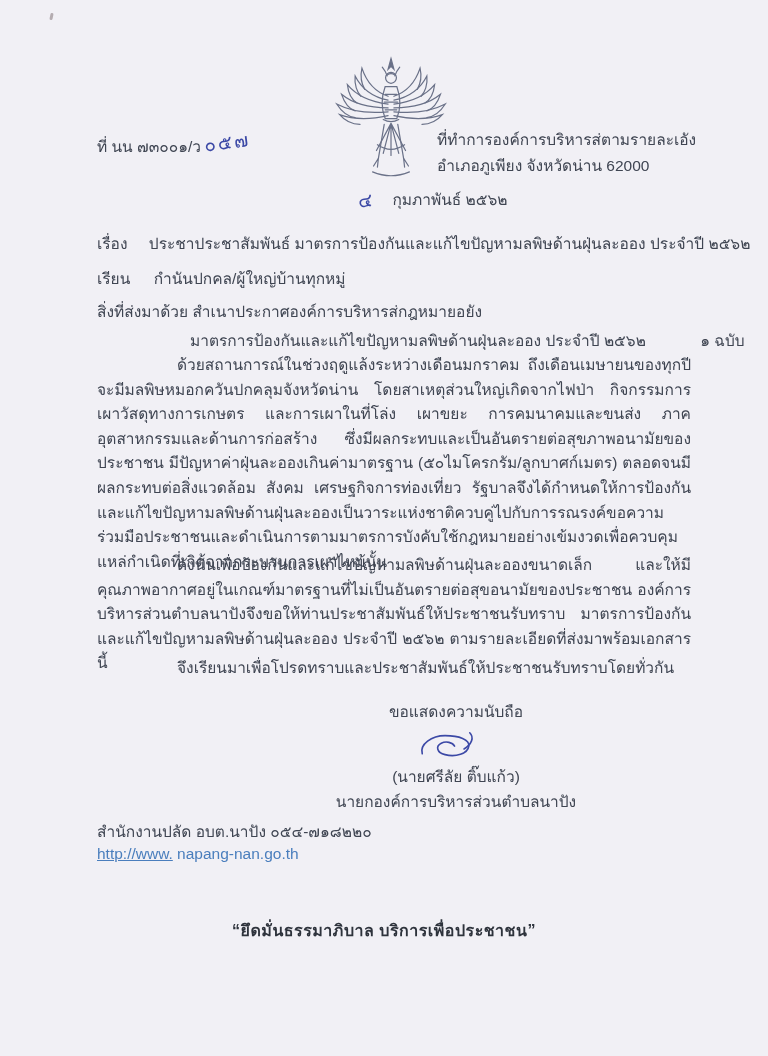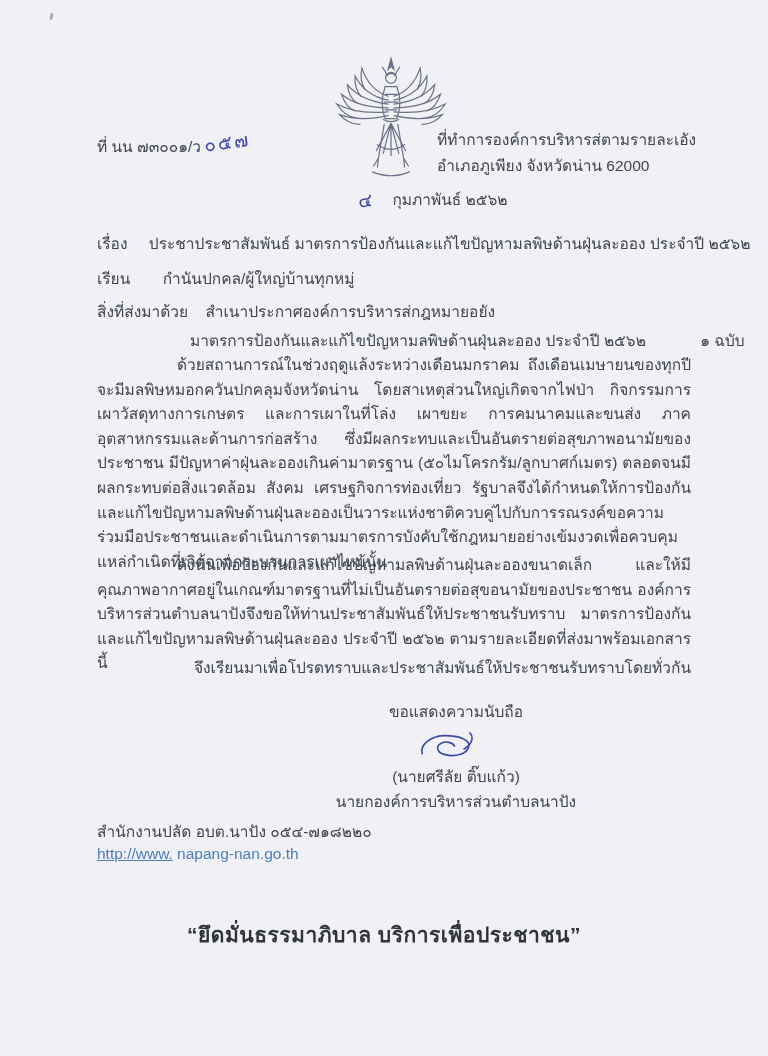--- a/index.html
+++ b/index.html
@@ -28,50 +28,50 @@
   #date-line{left:358px;top:187px;display:flex;align-items:flex-start;gap:20px;}
   #date-line .hand{
     display:inline-block;font-size:19px;
     transform:translate(0,-2px) rotate(-6deg);
   }
 
   
   #subject-line{left:97px;top:231px;}
   #subject-line .lbl{margin-right:17px;}
   #to-line{left:97px;top:266px;}
-  #to-line .lbl{margin-right:28px;}
+  #to-line .lbl{margin-right:19px;}
   #attach-block{left:97px;top:300px;line-height:24px;}
-  #attach-line1 .lbl{margin-right:13px;}
+  #attach-line1 .lbl{}
   #attach-line2{padding-left:93px;margin-top:5px;}
   #attach-line2 .count{margin-left:50px;}
 
   
   .para{
     left:97px;width:594px;
     line-height:24.6px;
     text-align:justify;
   }
   .indent{text-indent:80px;}
   #para1{top:353px;}
   #para2{top:553px;}
-  #closing{top:656px;text-align:right;}
+  #closing{top:656px;text-align:left;}
 
   
   #salutation{left:330px;top:699px;width:252px;text-align:center;}
   #sign-mark{left:413px;top:729px;width:66px;height:38px;}
   #signer-name{left:330px;top:764px;width:252px;text-align:center;}
   #signer-title{left:300px;top:789px;width:312px;text-align:center;}
 
   
   #footer-office{left:97px;top:819px;}
   #footer-url{left:97px;top:845px;color:#4a7ebd;}
   #footer-url .u{text-decoration:underline;}
   #slogan{
     left:0;top:918px;width:768px;text-align:center;
-    font-weight:bold;font-size:21px;color:#2e333c;letter-spacing:.5px;
+    font-weight:bold;font-size:16px;color:#2e333c;letter-spacing:.5px;
   }
 
   
   #artifact{
     left:50px;top:13px;width:3px;height:7px;
     border-radius:2px;background:#9a8f93;opacity:.7;
     transform:rotate(12deg);
   }
 </style>
 </head>

